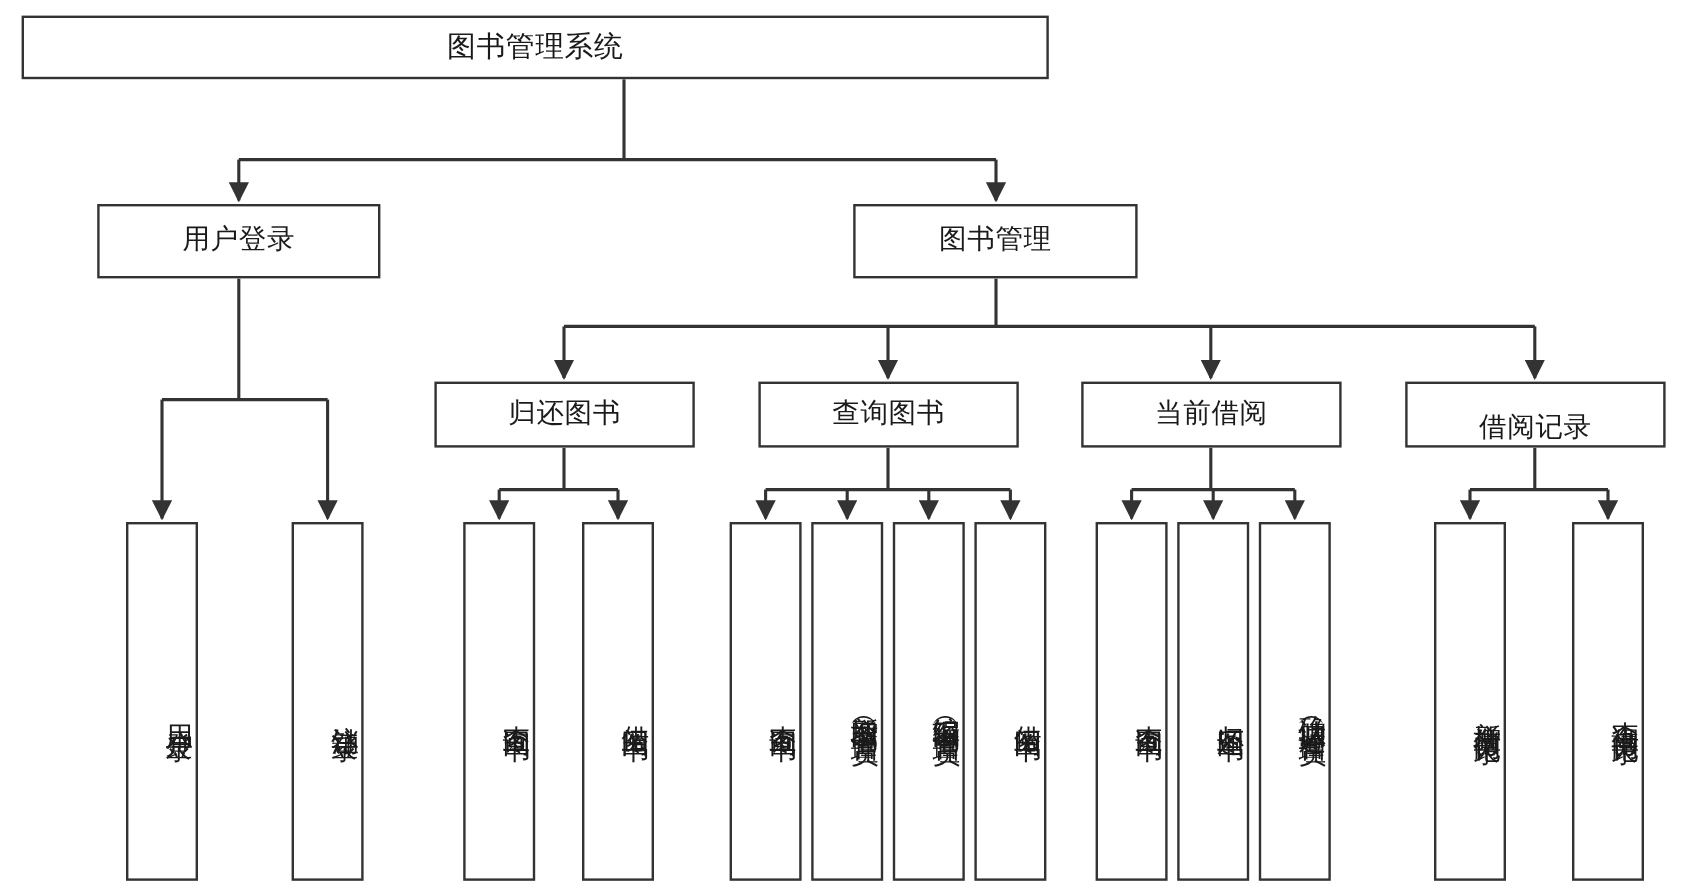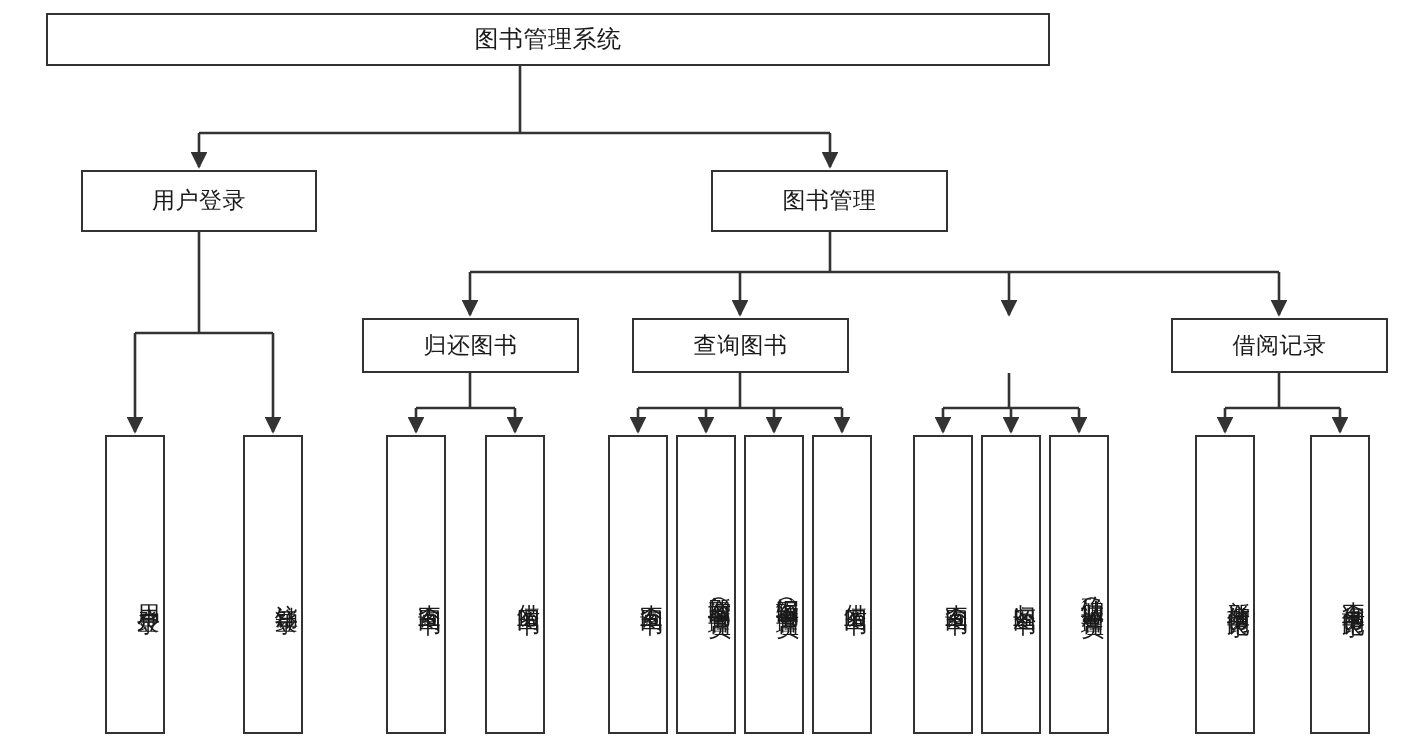--- a/index.html
+++ b/index.html
@@ -112,38 +112,41 @@
       <path d="M 1011 408 L 1011 432" marker-end="url(#arrow)"></path>
       <path d="M 1079 408 L 1079 432" marker-end="url(#arrow)"></path>
 
       <path d="M 1279 373 L 1279 408"></path>
       <path d="M 1225 408 L 1340 408"></path>
       <path d="M 1225 408 L 1225 432" marker-end="url(#arrow)"></path>
       <path d="M 1340 408 L 1340 432" marker-end="url(#arrow)"></path>
     </g>
   </svg>
 
-  <div class="node node-h node-root" style="left:18px; top:13px; width:1004px; height:53px;margin-left:28px;">
+  <div class="node node-h node-root" style="left:18px; top:13px; width:856px; height:53px;">
     <span>图书管理系统</span>
   </div>
 
   <div class="node node-h" style="left:81px; top:170px; width:236px; height:62px;">
     <span>用户登录</span>
   </div>
   <div class="node node-h" style="left:711px; top:170px; width:237px; height:62px;text-align:center;">
     <span>图书管理</span>
   </div>
 
   <div class="node node-h" style="left:362px; top:318px; width:217px; height:55px;">
     <span>归还图书</span>
   </div>
   <div class="node node-h" style="left:632px; top:318px; width:217px; height:55px;">
     <span>查询图书</span>
   </div>
-  <div class="node node-h" style="left:1171px; top:318px; width:217px; height:55px;">
+  <div class="node node-h" style="left:901px; top:318px; width:217px; height:55px;">
+    <span>当前借阅</span>
+  </div>
+  <div class="node node-h" style="left:1171px; top:318px; width:217px; height:55px;align-items:flex-end;">
     <span>借阅记录</span>
   </div>
 
   <div class="node node-v" style="left:105px; top:435px; width:60px; height:299px;">
     <span>用户登录</span>
   </div>
   <div class="node node-v" style="left:243px; top:435px; width:60px; height:299px;">
     <span>注销登录</span>
   </div>
 

